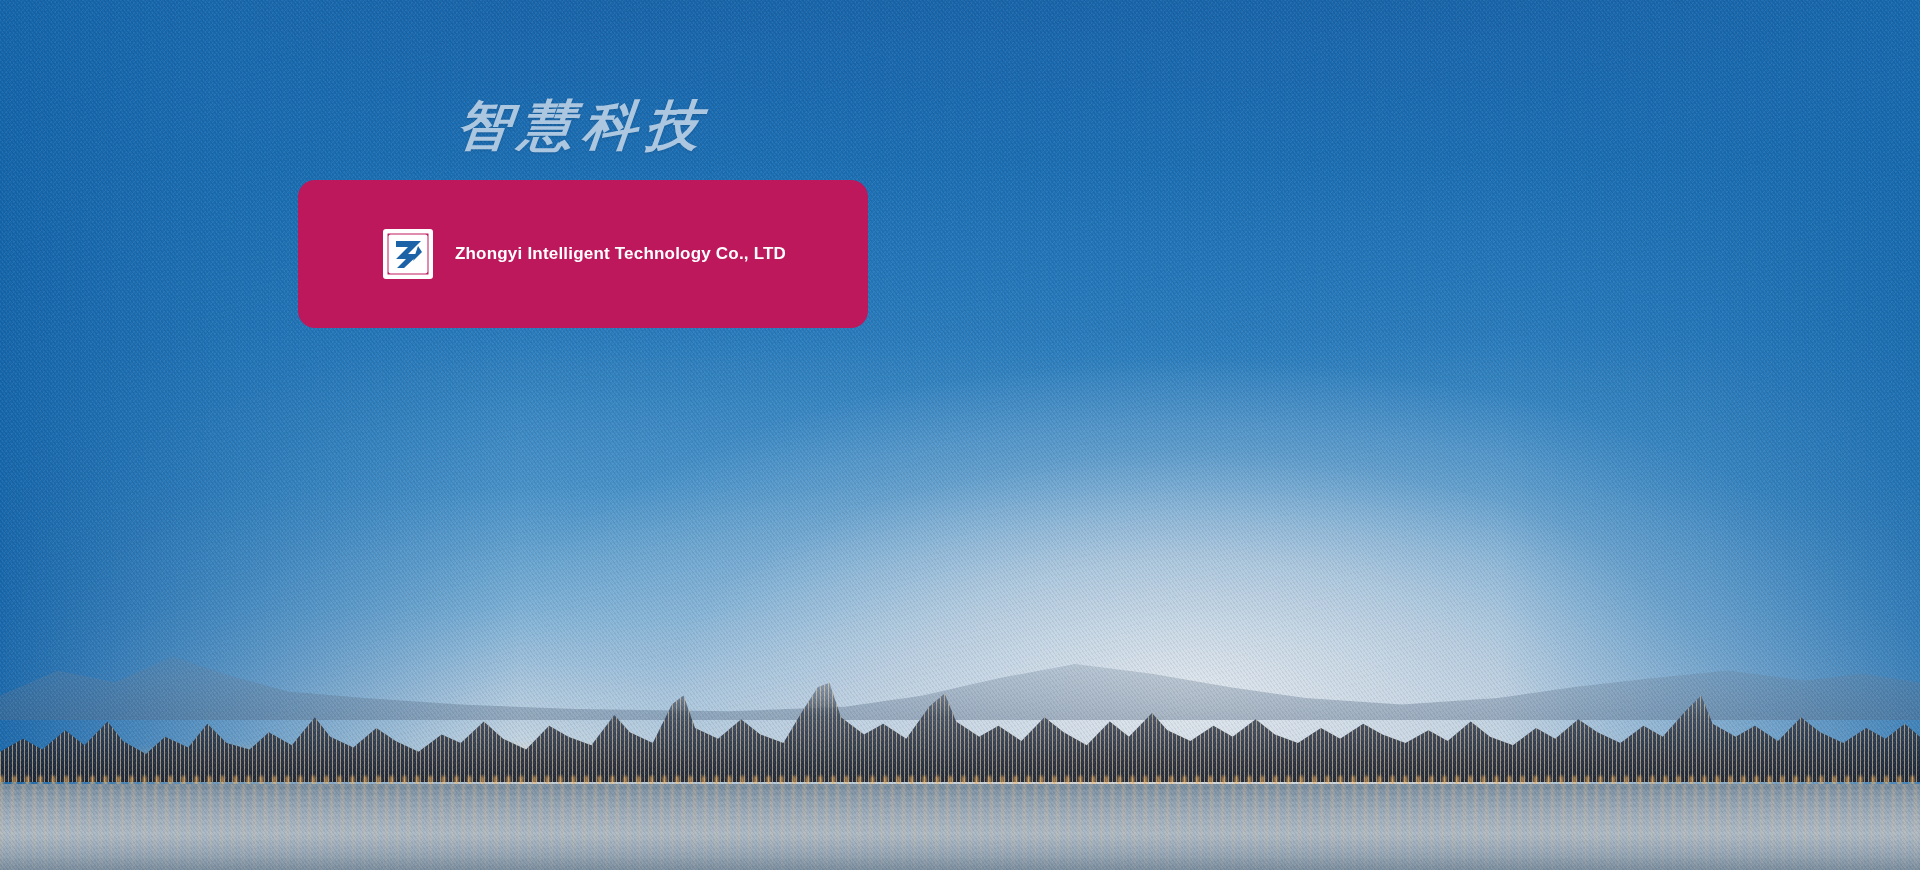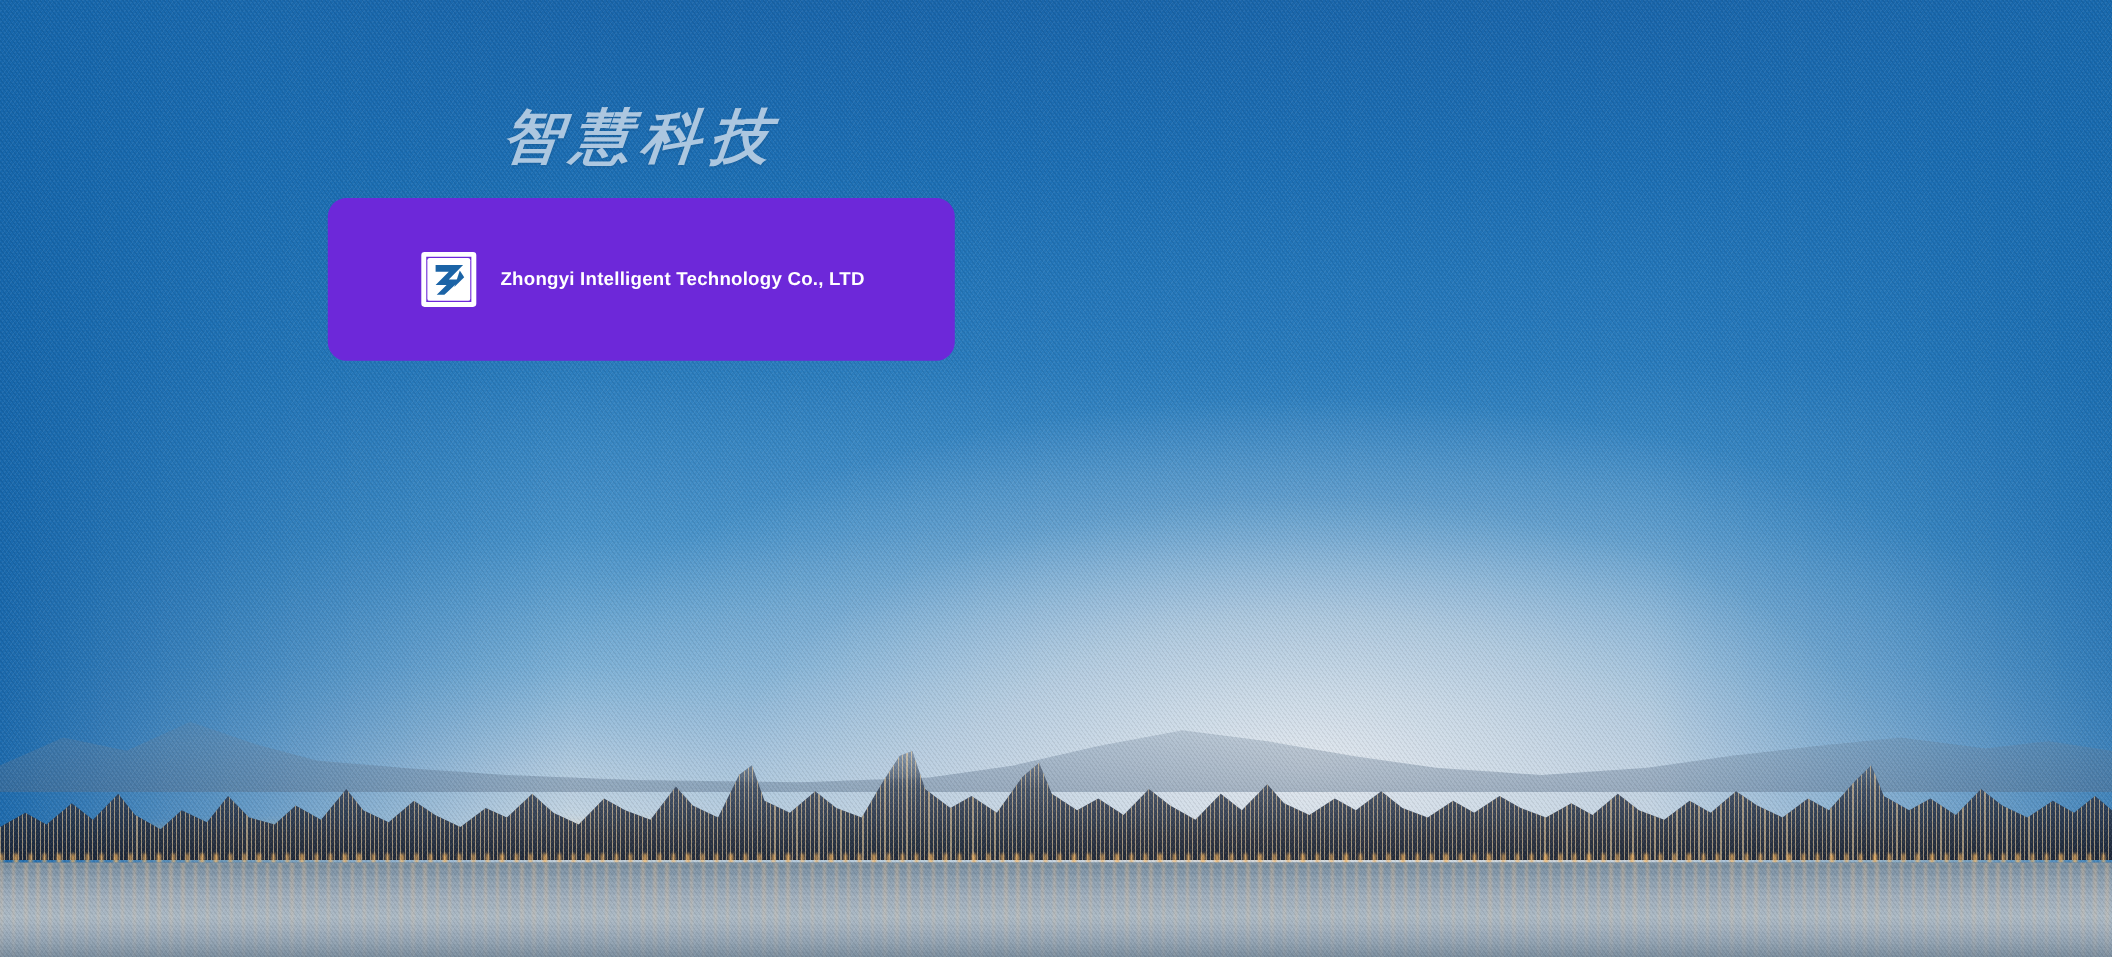--- a/index.html
+++ b/index.html
@@ -163,21 +163,21 @@
     text-shadow:0 1px 3px rgba(10,50,90,.28);
     opacity:.92;
     margin-bottom:28px;
     white-space:nowrap;
   }
 
   .card {
     width:570px;
     height:148px;
     border-radius:17px;
-    background:#6d28d9;
+    background:#be185d;
     display:flex;
     align-items:center;
     justify-content:center;
     gap:19px;
     padding:0 26px;
   }
 
   .logo { flex:0 0 auto; position:relative; }
 
   .names { display:flex; flex-direction:column; justify-content:center; }

